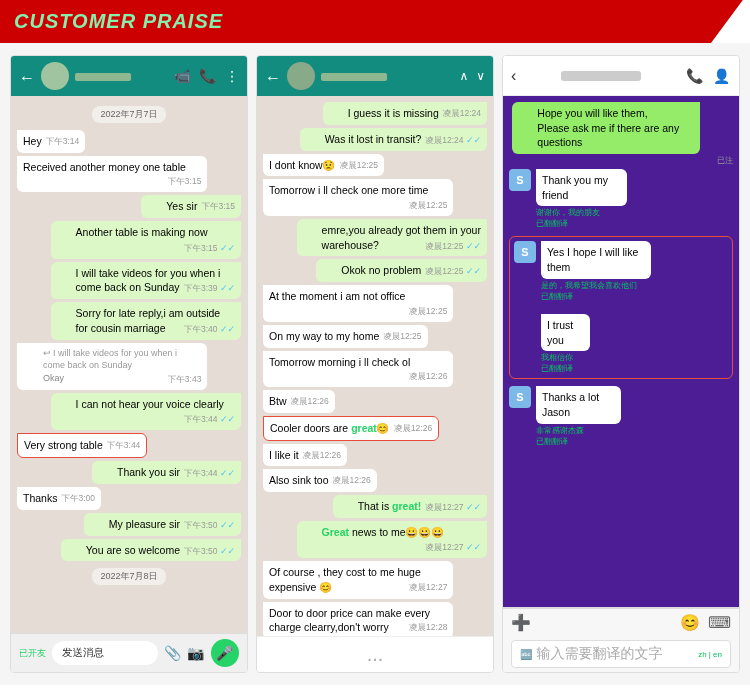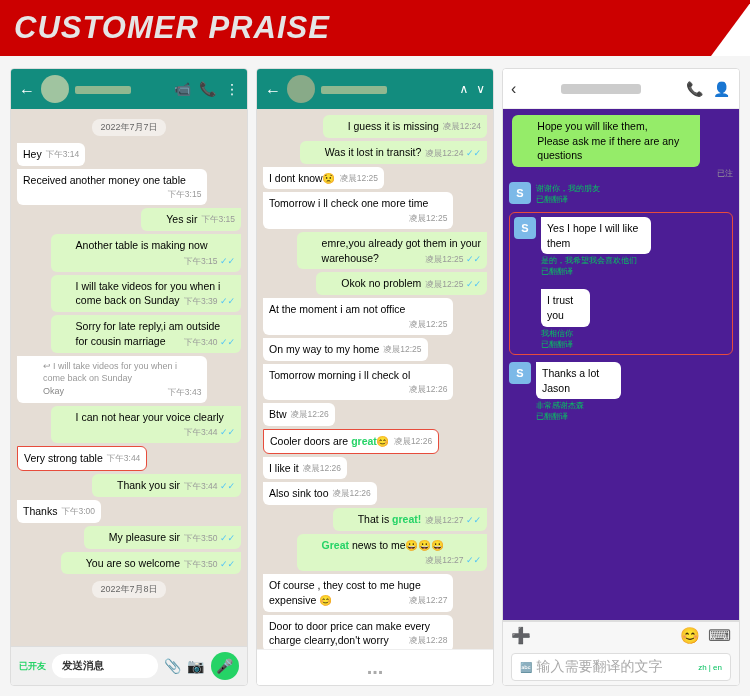--- a/index.html
+++ b/index.html
@@ -13,22 +13,22 @@
 
     
     .header {
       background: #cc0000;
       padding: 10px 18px 10px 14px;
       display: flex;
       align-items: center;
       position: relative;
     }
     .header-title {
-      color: #e5e5e5;
-      font-size: 31px;
+      color: #86efac;
+      font-size: 20px;
       font-weight: 900;
       letter-spacing: 1px;
       font-style: italic;
       text-align: right;
     }
     .header-triangle {
       position: absolute;
       right: -1px;
       bottom: 0;
       width: 0;
@@ -147,21 +147,20 @@
     }
 
     
     .chat-footer {
       background: #f0f0f0;
       padding: 5px 8px;
       display: flex;
       align-items: center;
       gap: 6px;
       border-top: 1px solid #ddd;
-      font-weight: bold;
     }
     .chat-footer-input {
       flex: 1;
       background: #fff;
       border-radius: 20px;
       padding: 5px 10px;
       font-size: 10.5px;
       color: #333;
     }
     .mic-btn {
@@ -361,20 +360,21 @@
           <div class="msg msg-sent">
             Hope you will like them,<br>Please ask me if there are any questions
           </div>
           <div style="text-align:right; font-size:8px; color:#999; margin-top:1px;">已注</div>
         </div>
       </div>
 
       <div class="msg-with-avatar">
         <div class="wechat-avatar">S</div>
         <div>
+          <div class="msg msg-received">Thank you my friend</div>
           <div class="translate-hint">谢谢你，我的朋友</div>
           <div style="font-size:8px; color:#07c160;">已翻翻译</div>
         </div>
       </div>
 
       <div style="border: 1.5px solid #e74c3c; border-radius:6px; padding:4px; margin:4px 0;">
         <div class="msg-with-avatar">
           <div class="wechat-avatar">S</div>
           <div>
             <div class="msg msg-received" style="border:none;">Yes I hope I will like them</div>

